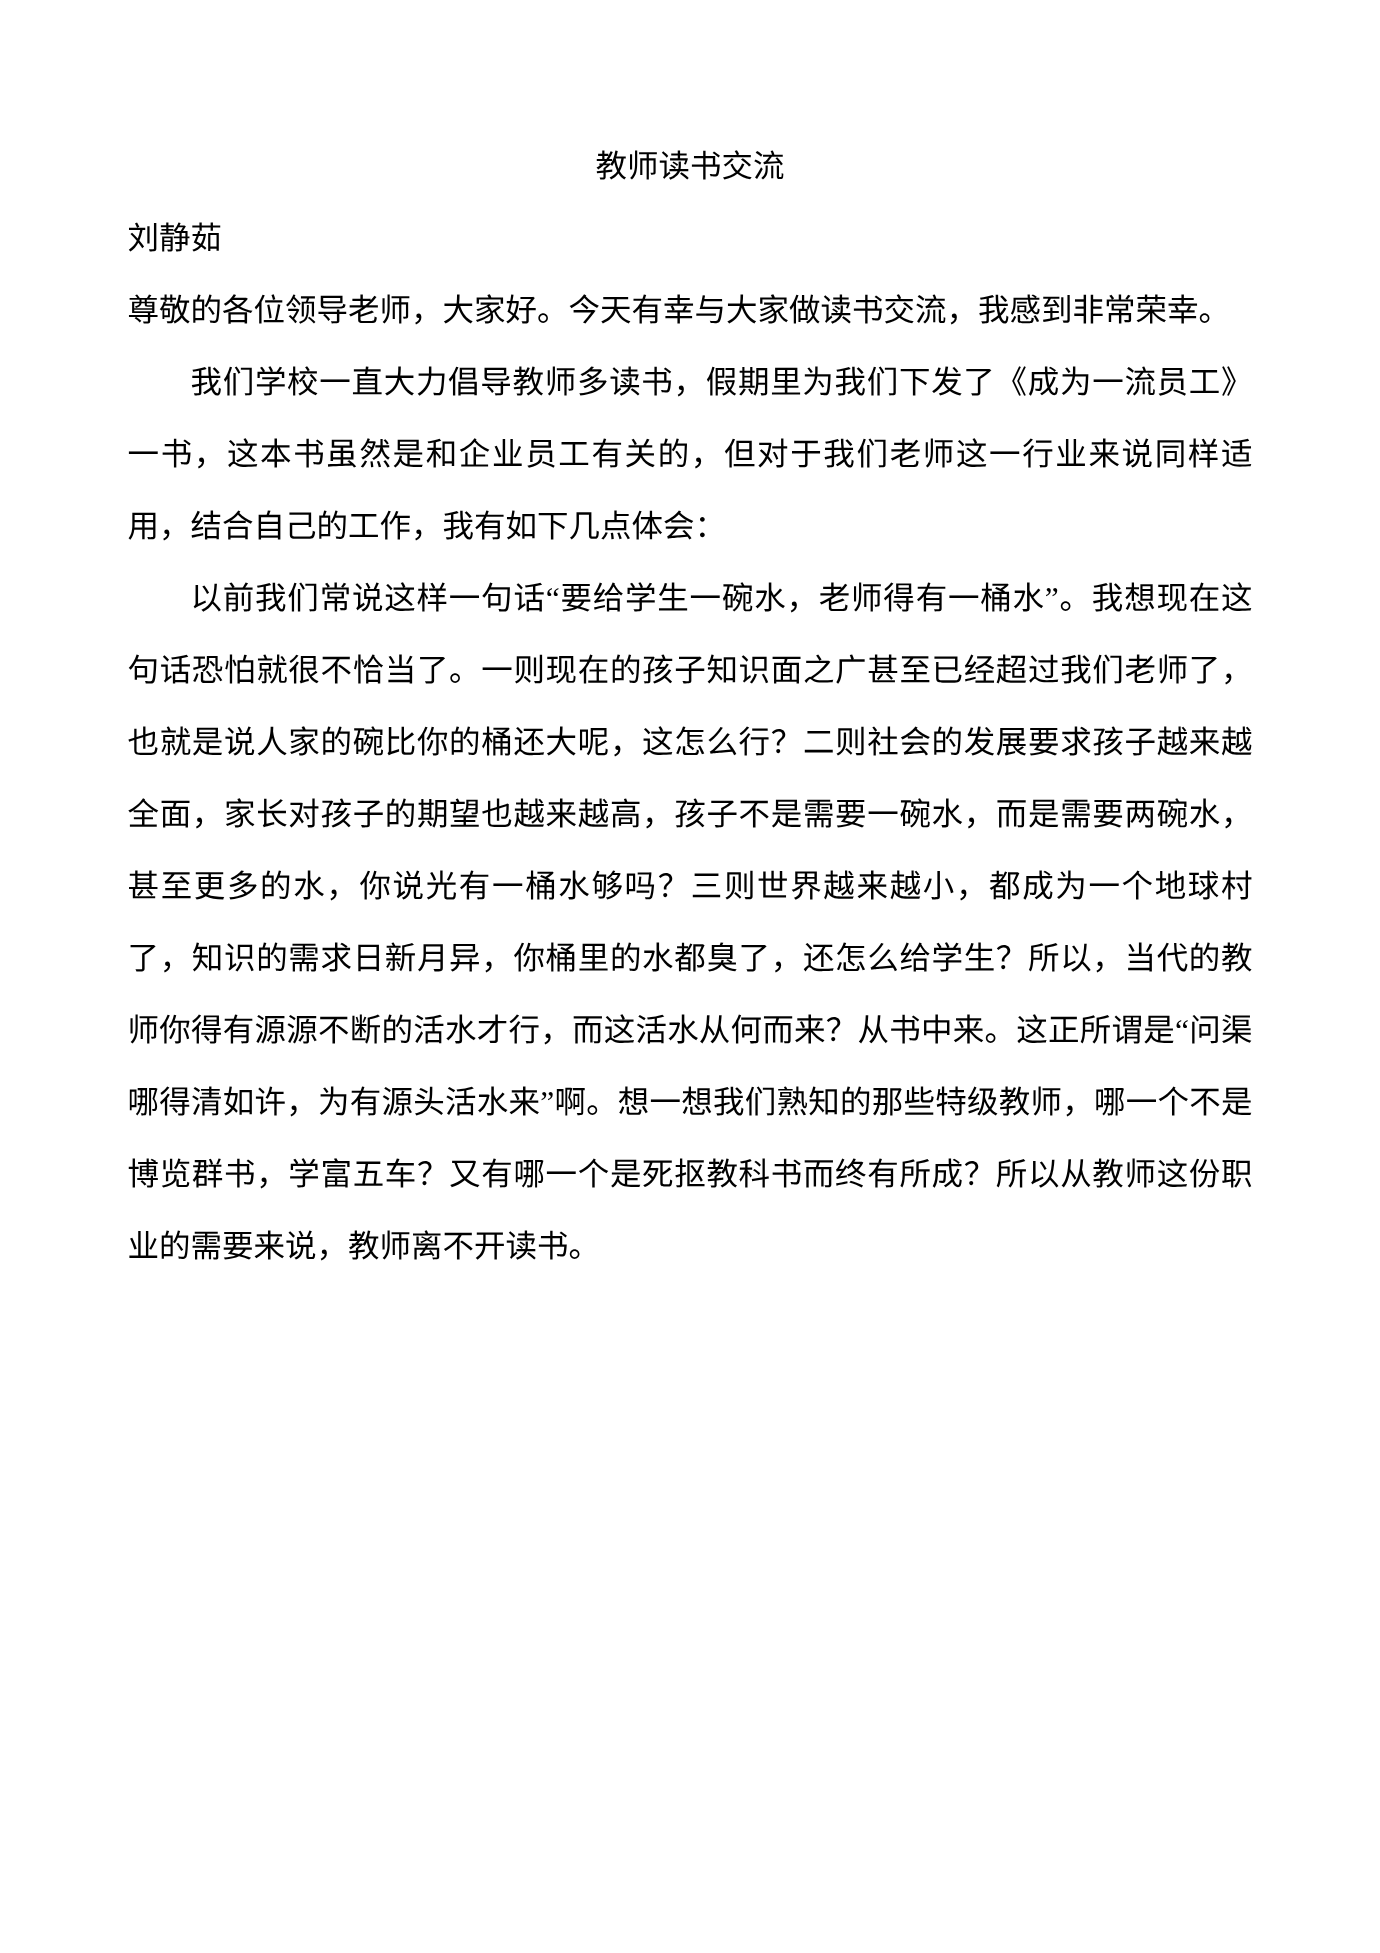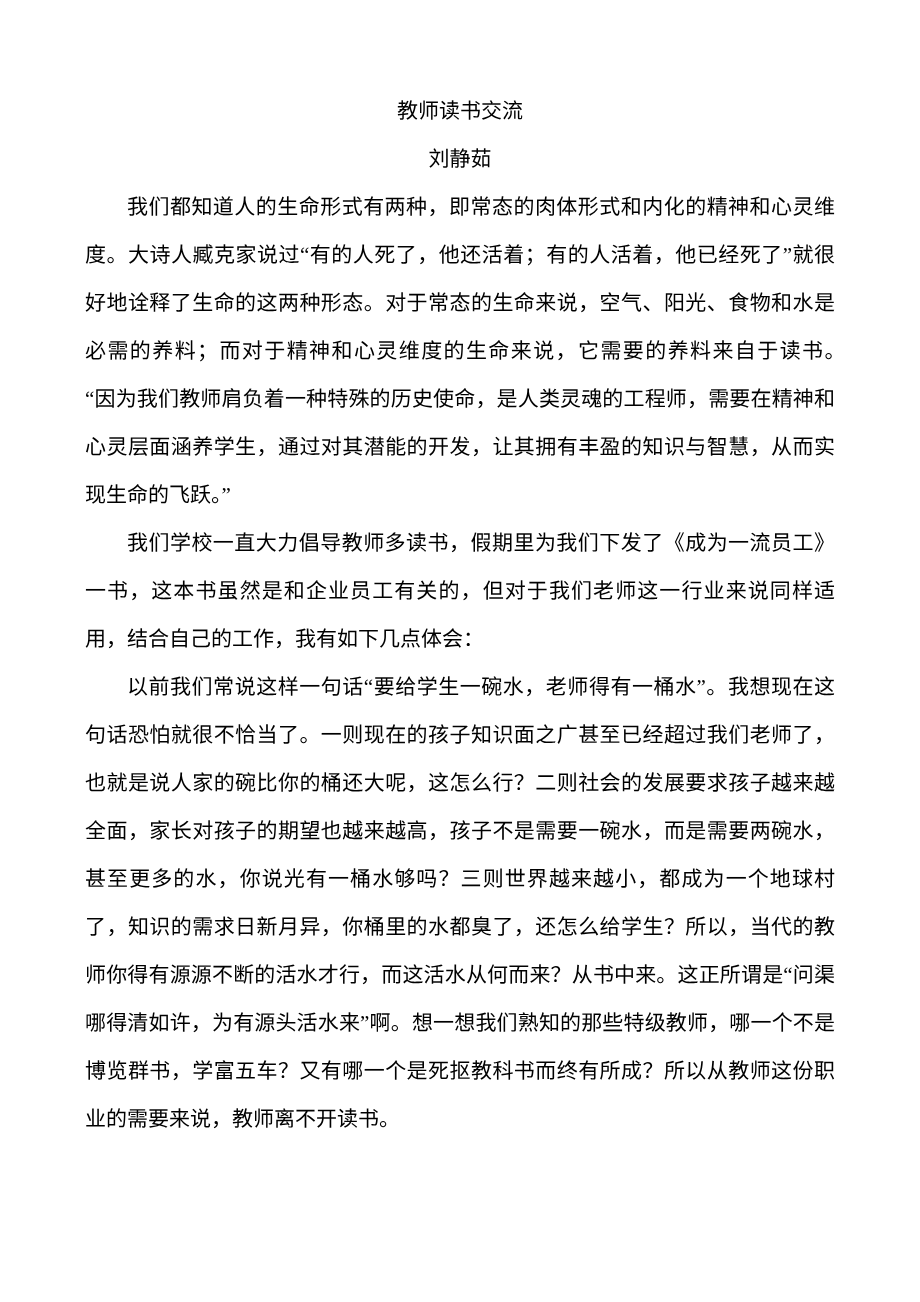--- a/index.html
+++ b/index.html
@@ -25,21 +25,21 @@
   .doc-title {
     margin: 0;
     padding: 0;
     font-size: 21px;
     font-weight: normal;
     text-align: center;
     line-height: 48px;
   }
   .author-line {
     margin: 0;
-    text-align: center;
+    text-align: left;
     line-height: 48px;
   }
   .para {
     margin: 0;
     padding: 0;
     text-align: justify;
     text-indent: 2em;
     line-height: 48px;
   }
   .para.no-indent {
@@ -47,19 +47,19 @@
   }
 </style>
 </head>
 <body>
 
 <div class="page">
   <h1 class="doc-title">教师读书交流</h1>
 
   <div class="author-line">刘静茹</div>
 
+  <p class="para no-indent">尊敬的各位领导老师，大家好。今天有幸与大家做读书交流，我感到非常荣幸。</p>
 
-  <p class="para">我们都知道人的生命形式有两种，即常态的肉体形式和内化的精神和心灵维度。大诗人臧克家说过“有的人死了，他还活着；有的人活着，他已经死了”就很好地诠释了生命的这两种形态。对于常态的生命来说，空气、阳光、食物和水是必需的养料；而对于精神和心灵维度的生命来说，它需要的养料来自于读书。　“因为我们教师肩负着一种特殊的历史使命，是人类灵魂的工程师，需要在精神和心灵层面涵养学生，通过对其潜能的开发，让其拥有丰盈的知识与智慧，从而实现生命的飞跃。”</p>
 
   <p class="para">我们学校一直大力倡导教师多读书，假期里为我们下发了《成为一流员工》一书，这本书虽然是和企业员工有关的，但对于我们老师这一行业来说同样适用，结合自己的工作，我有如下几点体会：</p>
 
   <p class="para">以前我们常说这样一句话“要给学生一碗水，老师得有一桶水”。我想现在这句话恐怕就很不恰当了。一则现在的孩子知识面之广甚至已经超过我们老师了，也就是说人家的碗比你的桶还大呢，这怎么行？二则社会的发展要求孩子越来越全面，家长对孩子的期望也越来越高，孩子不是需要一碗水，而是需要两碗水，甚至更多的水，你说光有一桶水够吗？三则世界越来越小，都成为一个地球村了，知识的需求日新月异，你桶里的水都臭了，还怎么给学生？所以，当代的教师你得有源源不断的活水才行，而这活水从何而来？从书中来。这正所谓是“问渠哪得清如许，为有源头活水来”啊。想一想我们熟知的那些特级教师，哪一个不是博览群书，学富五车？又有哪一个是死抠教科书而终有所成？所以从教师这份职业的需要来说，教师离不开读书。</p>
 </div>
 
 </body></html>

